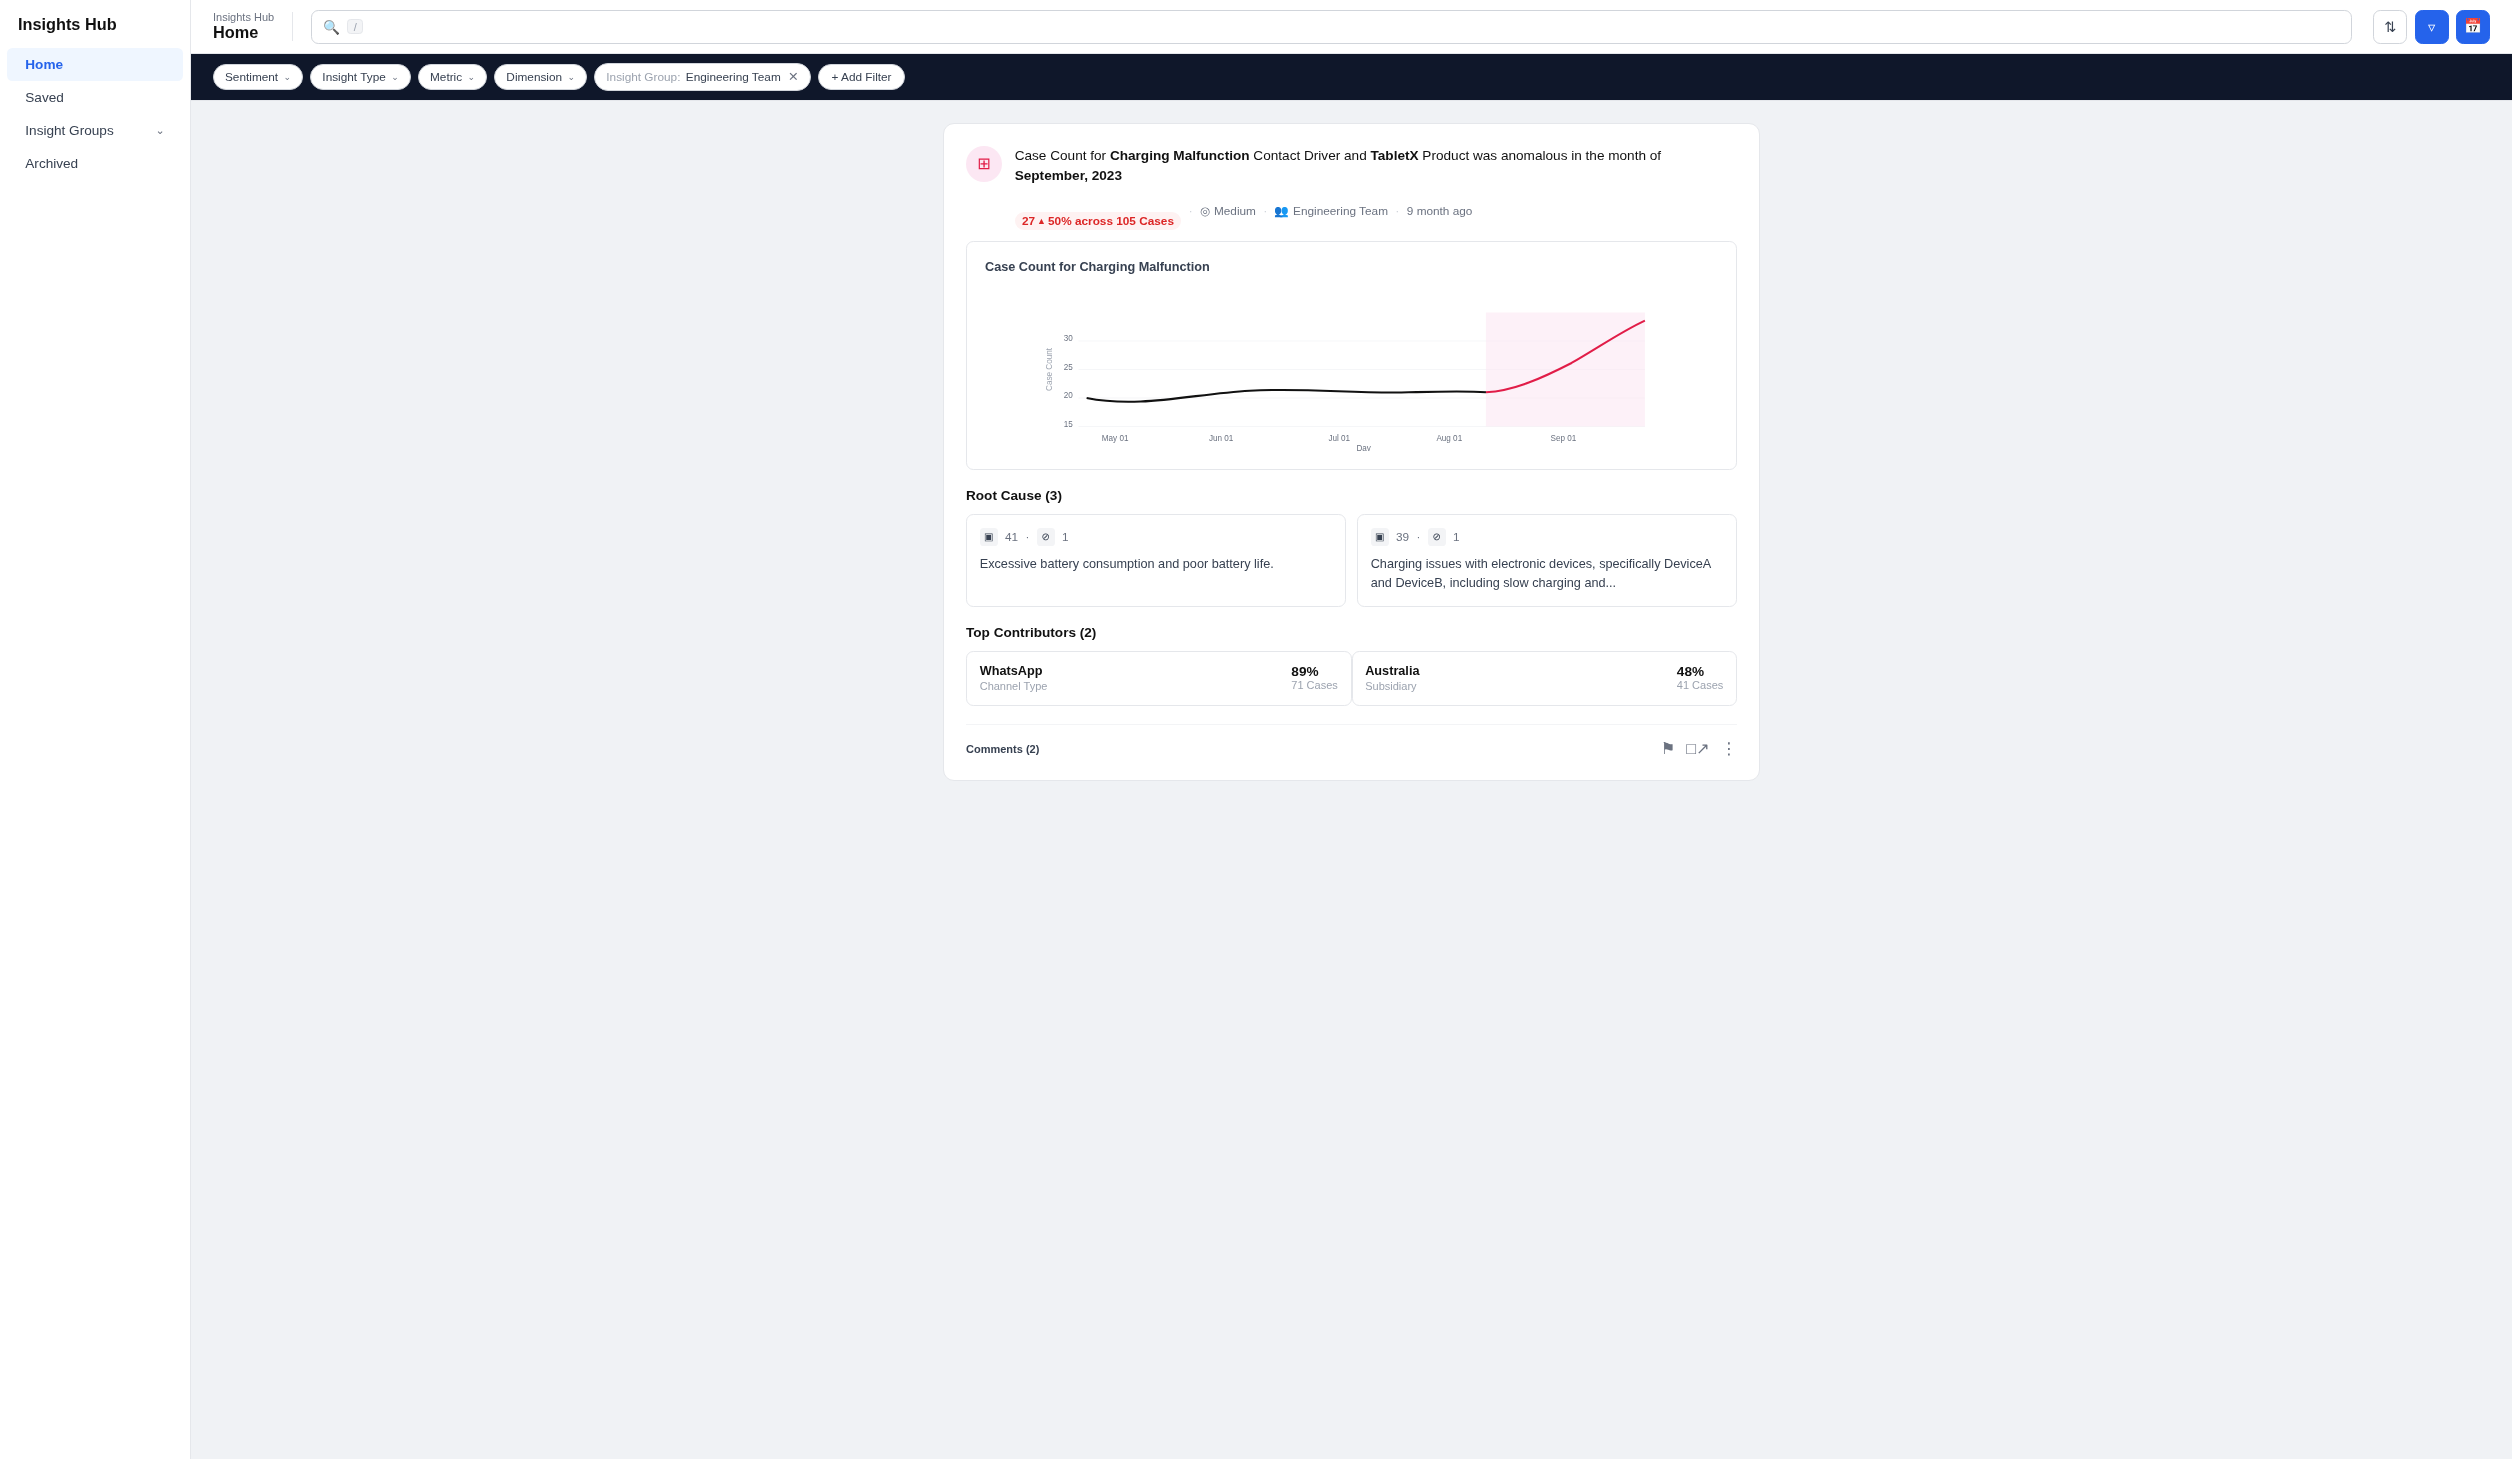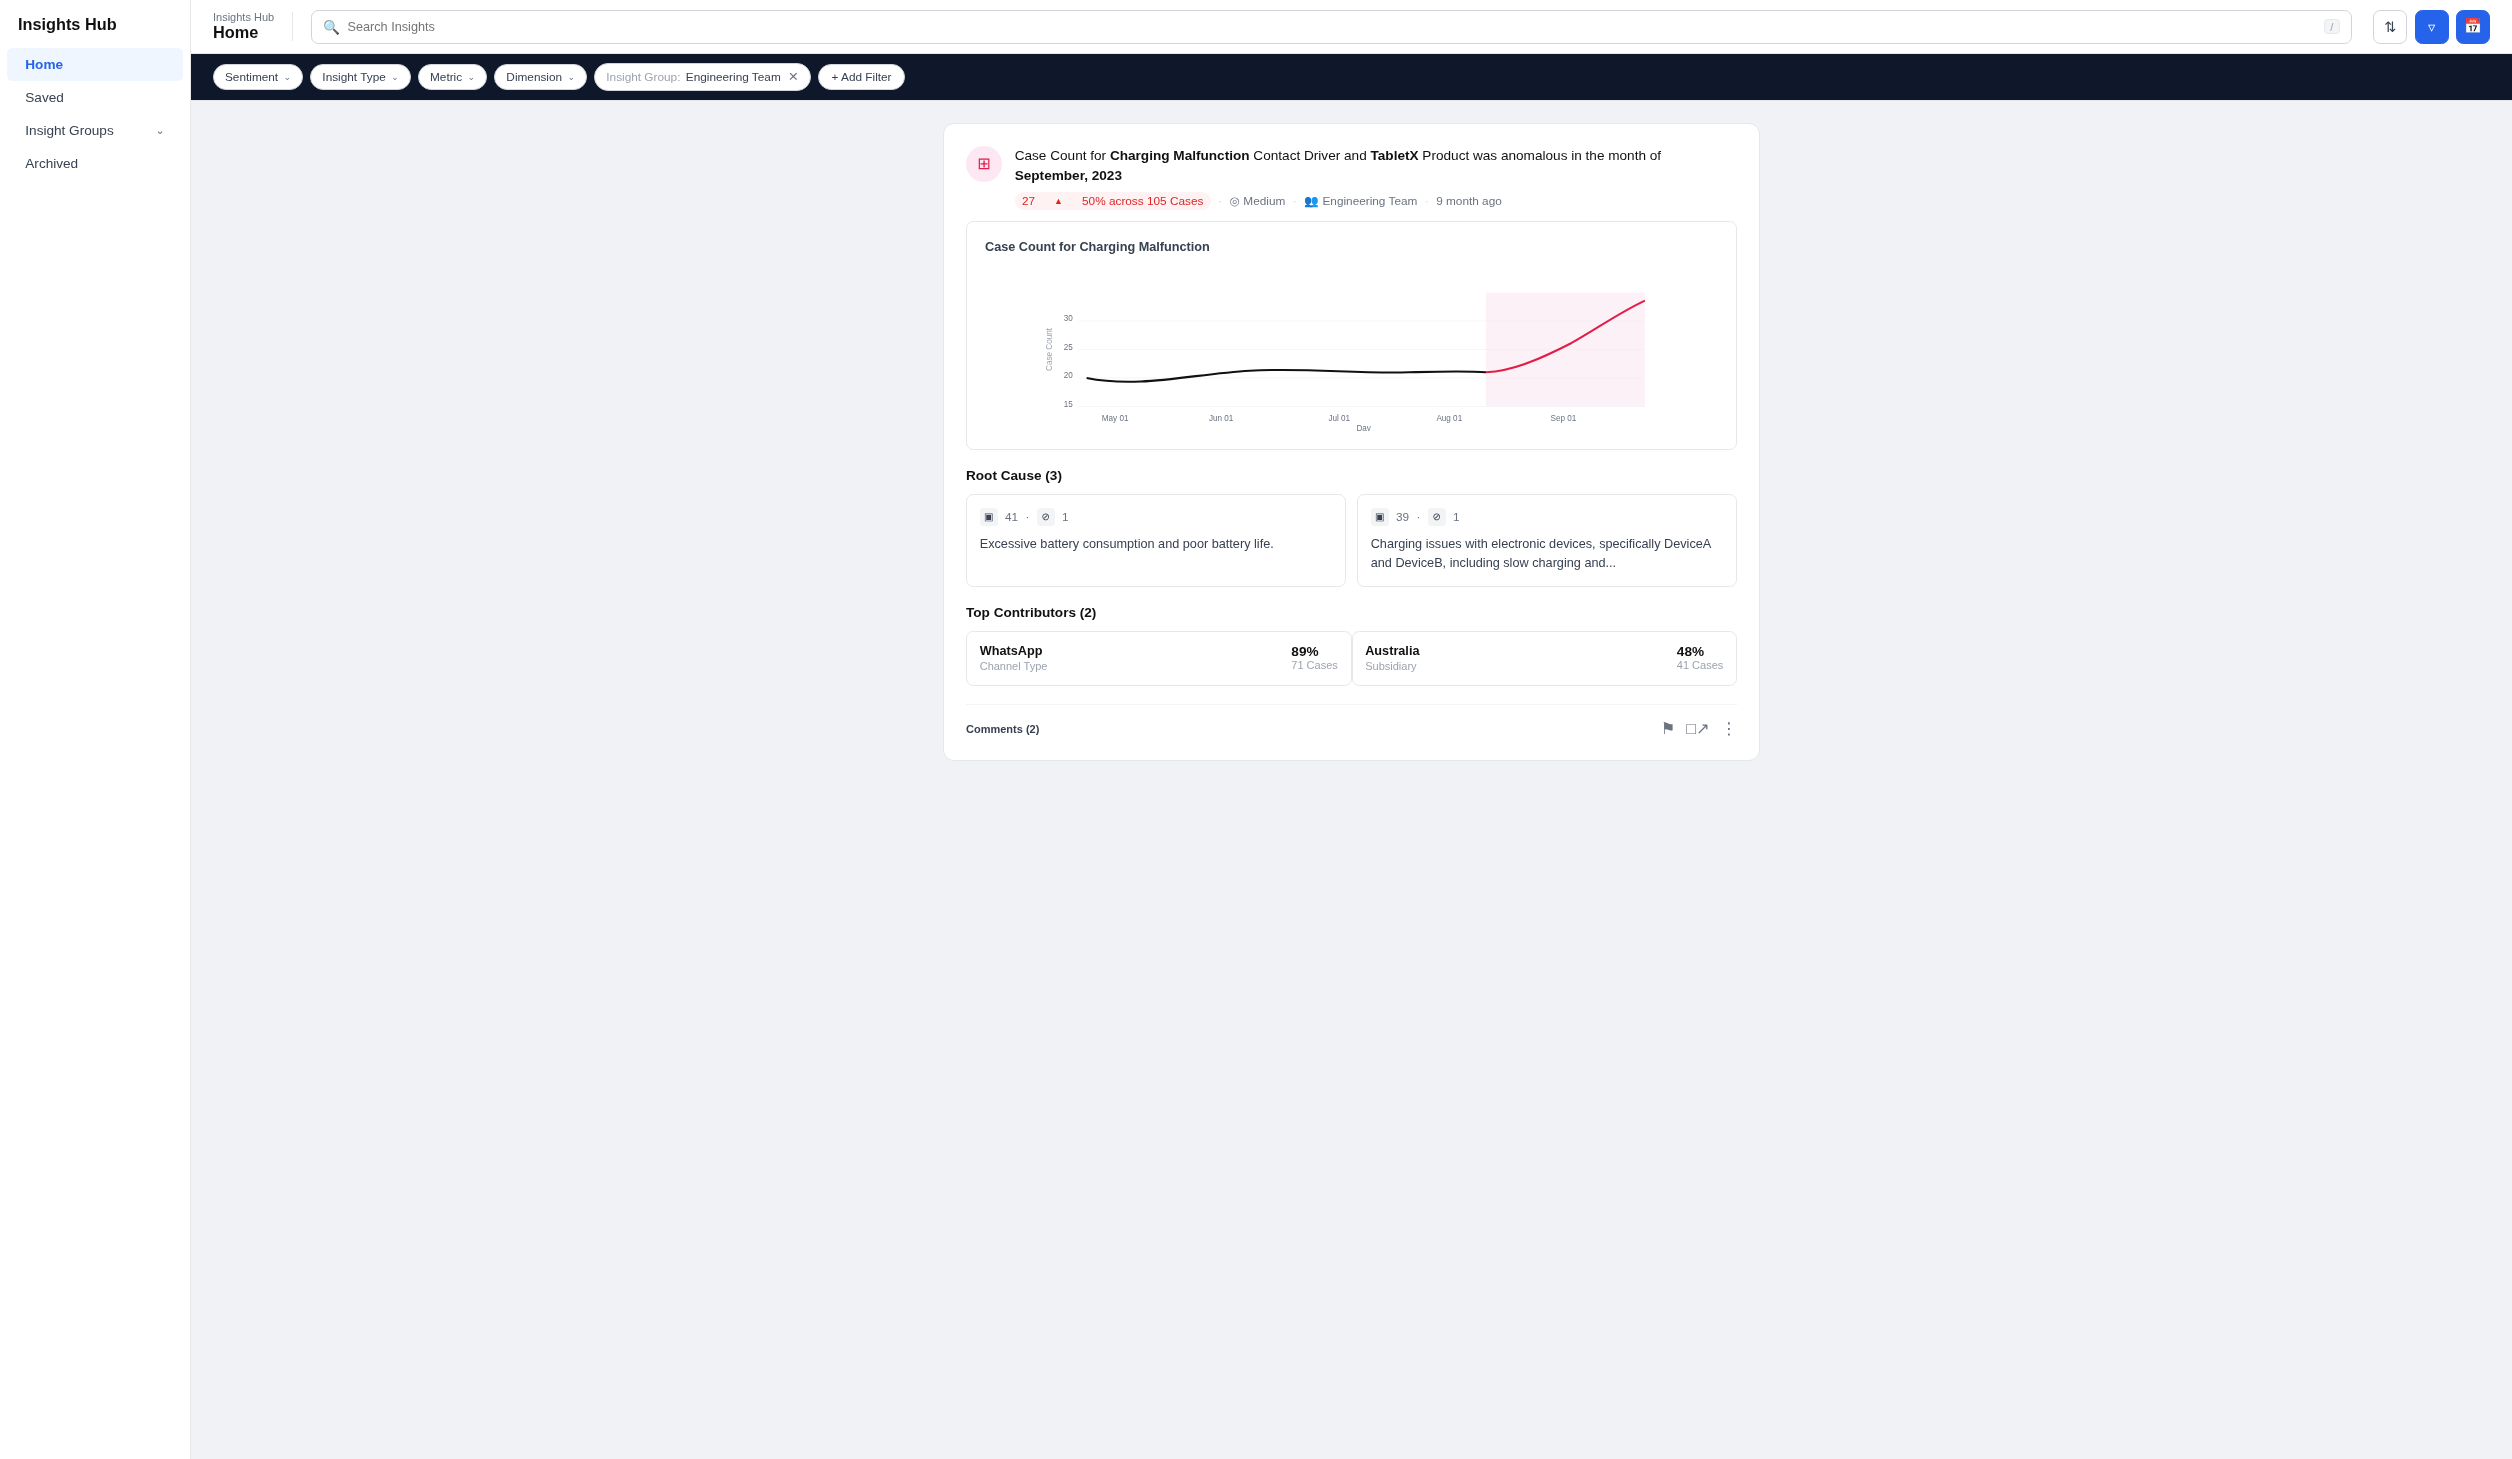--- a/index.html
+++ b/index.html
@@ -43,21 +43,21 @@
     
     .content { flex: 1; overflow-y: auto; padding: 22px; }
 
     
     .insight-card { background: #fff; border-radius: 11px; border: 0.9px solid #e5e7eb; padding: 22px; max-width: 817px; margin: 0 auto; }
     .card-header { display: flex; gap: 12.7px; margin-bottom: 11px; }
     .card-icon { width: 36px; height: 36px; border-radius: 50%; background: #fce7f3; display: flex; align-items: center; justify-content: center; flex-shrink: 0; font-size: 16.3px; color: #e11d48; }
     .card-title { font-size: 13.6px; color: #111; line-height: 1.5; }
     .card-title .bold { font-weight: 700; }
     .card-meta { display: flex; align-items: center; gap: 7.3px; margin-top: 5.4px; flex-wrap: wrap; }
-    .meta-count { background: #fef2f2; color: #dc2626; padding: 1.8px 7.3px; border-radius: 11px; font-size: 11.8px; font-weight: 400; display: flex; align-items: center; gap: 19px; }
+    .meta-count { background: #fef2f2; color: #dc2626; padding: 1.8px 7.3px; border-radius: 11px; font-size: 11.8px; font-weight: 700; display: flex; align-items: center; gap: 2px; margin-top: 20px; }
     .meta-count .arrow-up { color: #dc2626; font-size: 9px; }
     .meta-dot { color: #d1d5db; }
     .meta-tag { display: flex; align-items: center; gap: 3.6px; font-size: 11.8px; color: #6b7280; }
 
     
     .chart-section { border: 0.9px solid #e5e7eb; border-radius: 7.3px; padding: 18px; margin-top: 3.6px; }
     .chart-title { font-size: 12.7px; font-weight: 600; color: #374151; margin-bottom: 14.5px; }
     .chart-container { position: relative; height: 163px; }
     .chart-svg { width: 100%; height: 100%; }
 
@@ -109,21 +109,20 @@
 <div class="main">
 
   <div class="header">
     <div class="header-breadcrumb">
       <span class="header-breadcrumb-top">Insights Hub</span>
       <span class="header-breadcrumb-bottom">Home</span>
     </div>
     <div class="header-divider"></div>
     <div class="search-box">
       <span class="search-icon">🔍</span>
-      <input type="text" placeholder="Search Insights" style="">
       <span class="search-slash">/</span>
     </div>
     <div class="header-actions">
       <button class="icon-btn">
         <span>⇅</span>
       </button>
       <button class="icon-btn active-filter">
         <span>▿</span>
       </button>
       <button class="icon-btn active-calendar">

